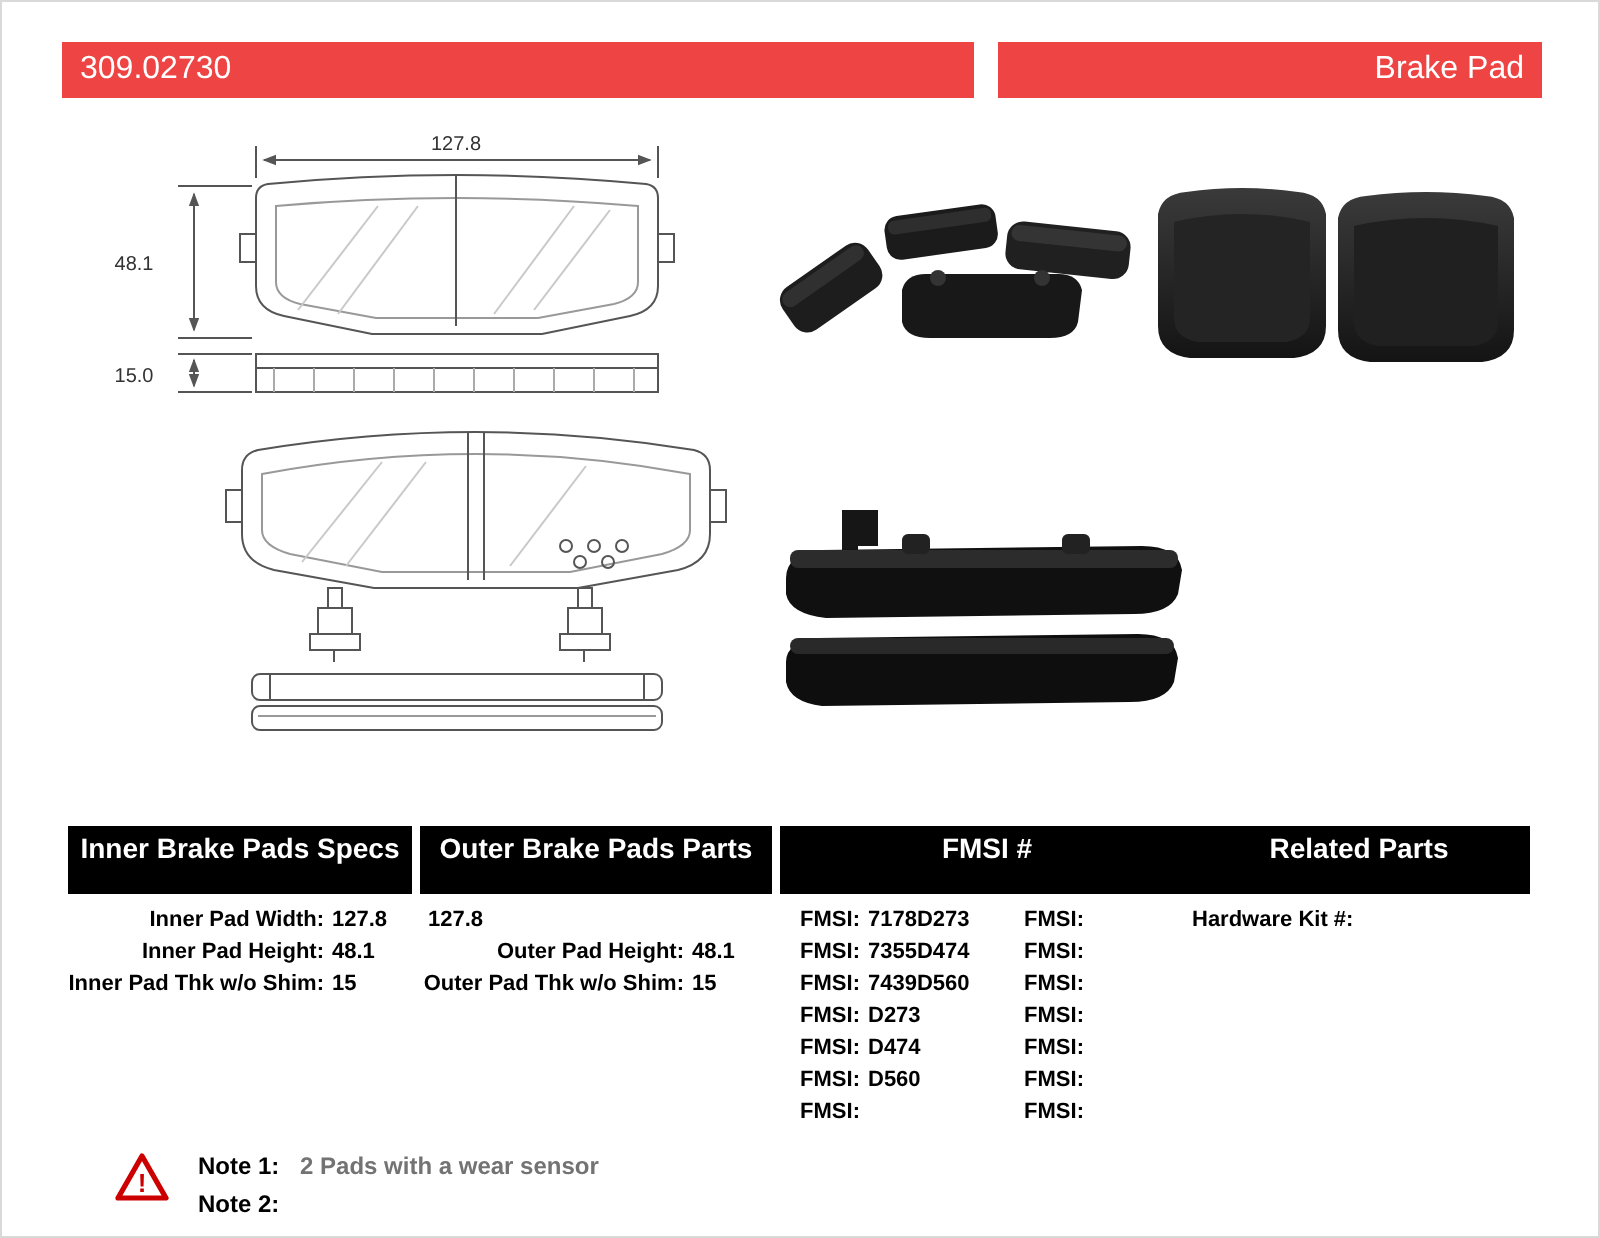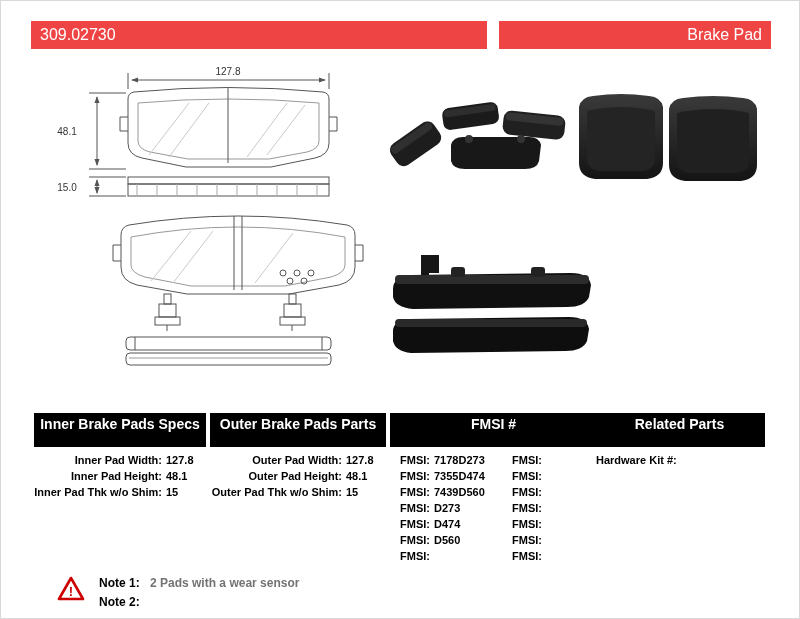--- a/index.html
+++ b/index.html
@@ -197,21 +197,20 @@
         <span class="lbl">Inner Pad Thk w/o Shim:</span>
         <span class="val">15</span>
       </div>
     </div>
   </div>
 
   <div class="spec-col" style="left:209px; width:176px;">
     <div class="spec-header">Outer Brake Pads Parts</div>
     <div class="spec-rows">
       <div class="spec-row">
-        <span class="lbl">Outer Pad Width:</span>
         <span class="val">127.8</span>
       </div>
       <div class="spec-row">
         <span class="lbl">Outer Pad Height:</span>
         <span class="val">48.1</span>
       </div>
       <div class="spec-row">
         <span class="lbl">Outer Pad Thk w/o Shim:</span>
         <span class="val">15</span>
       </div>

